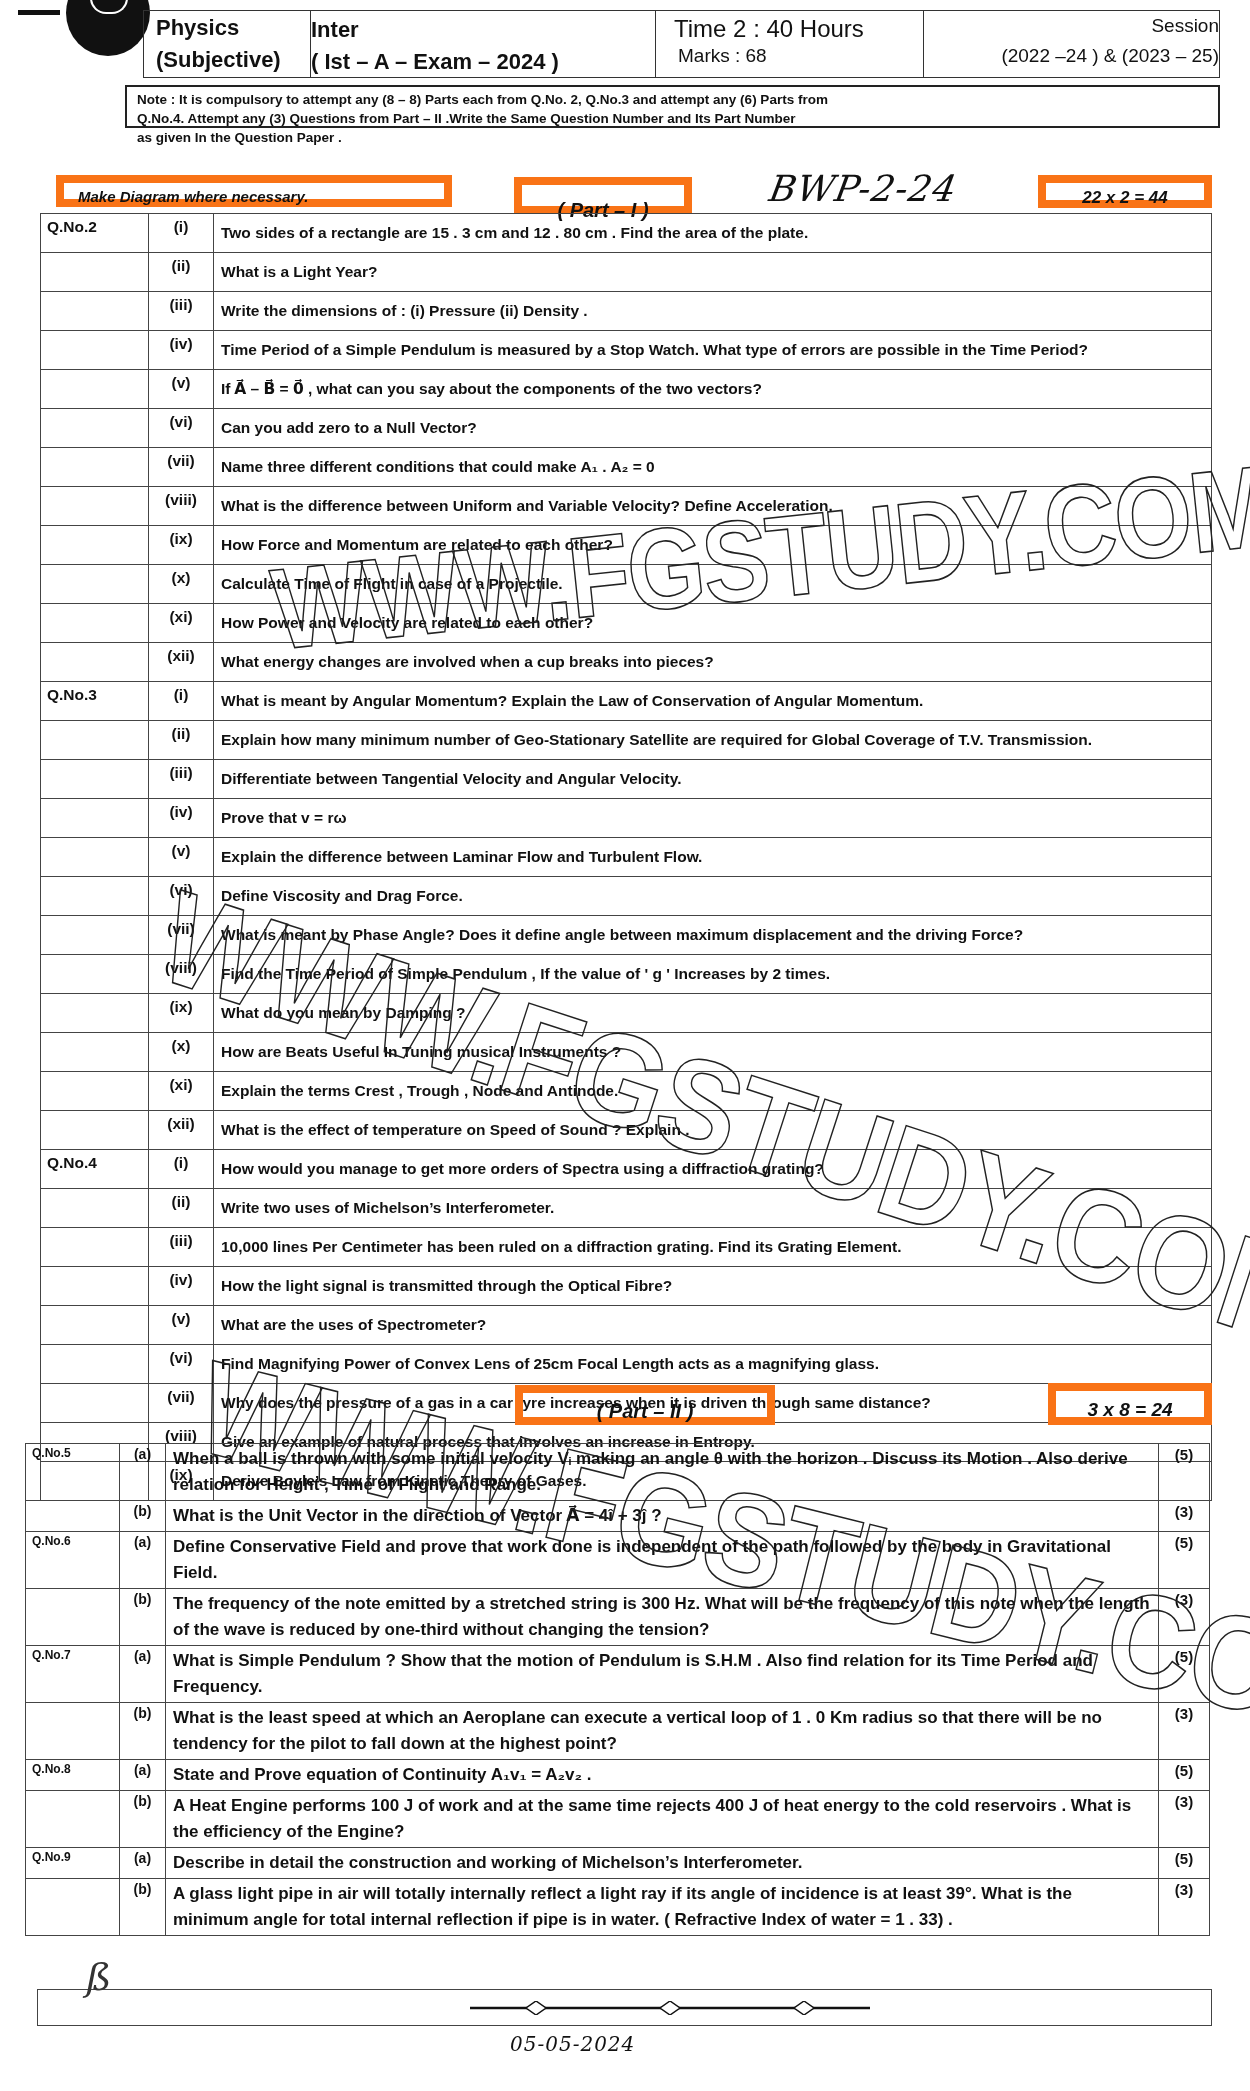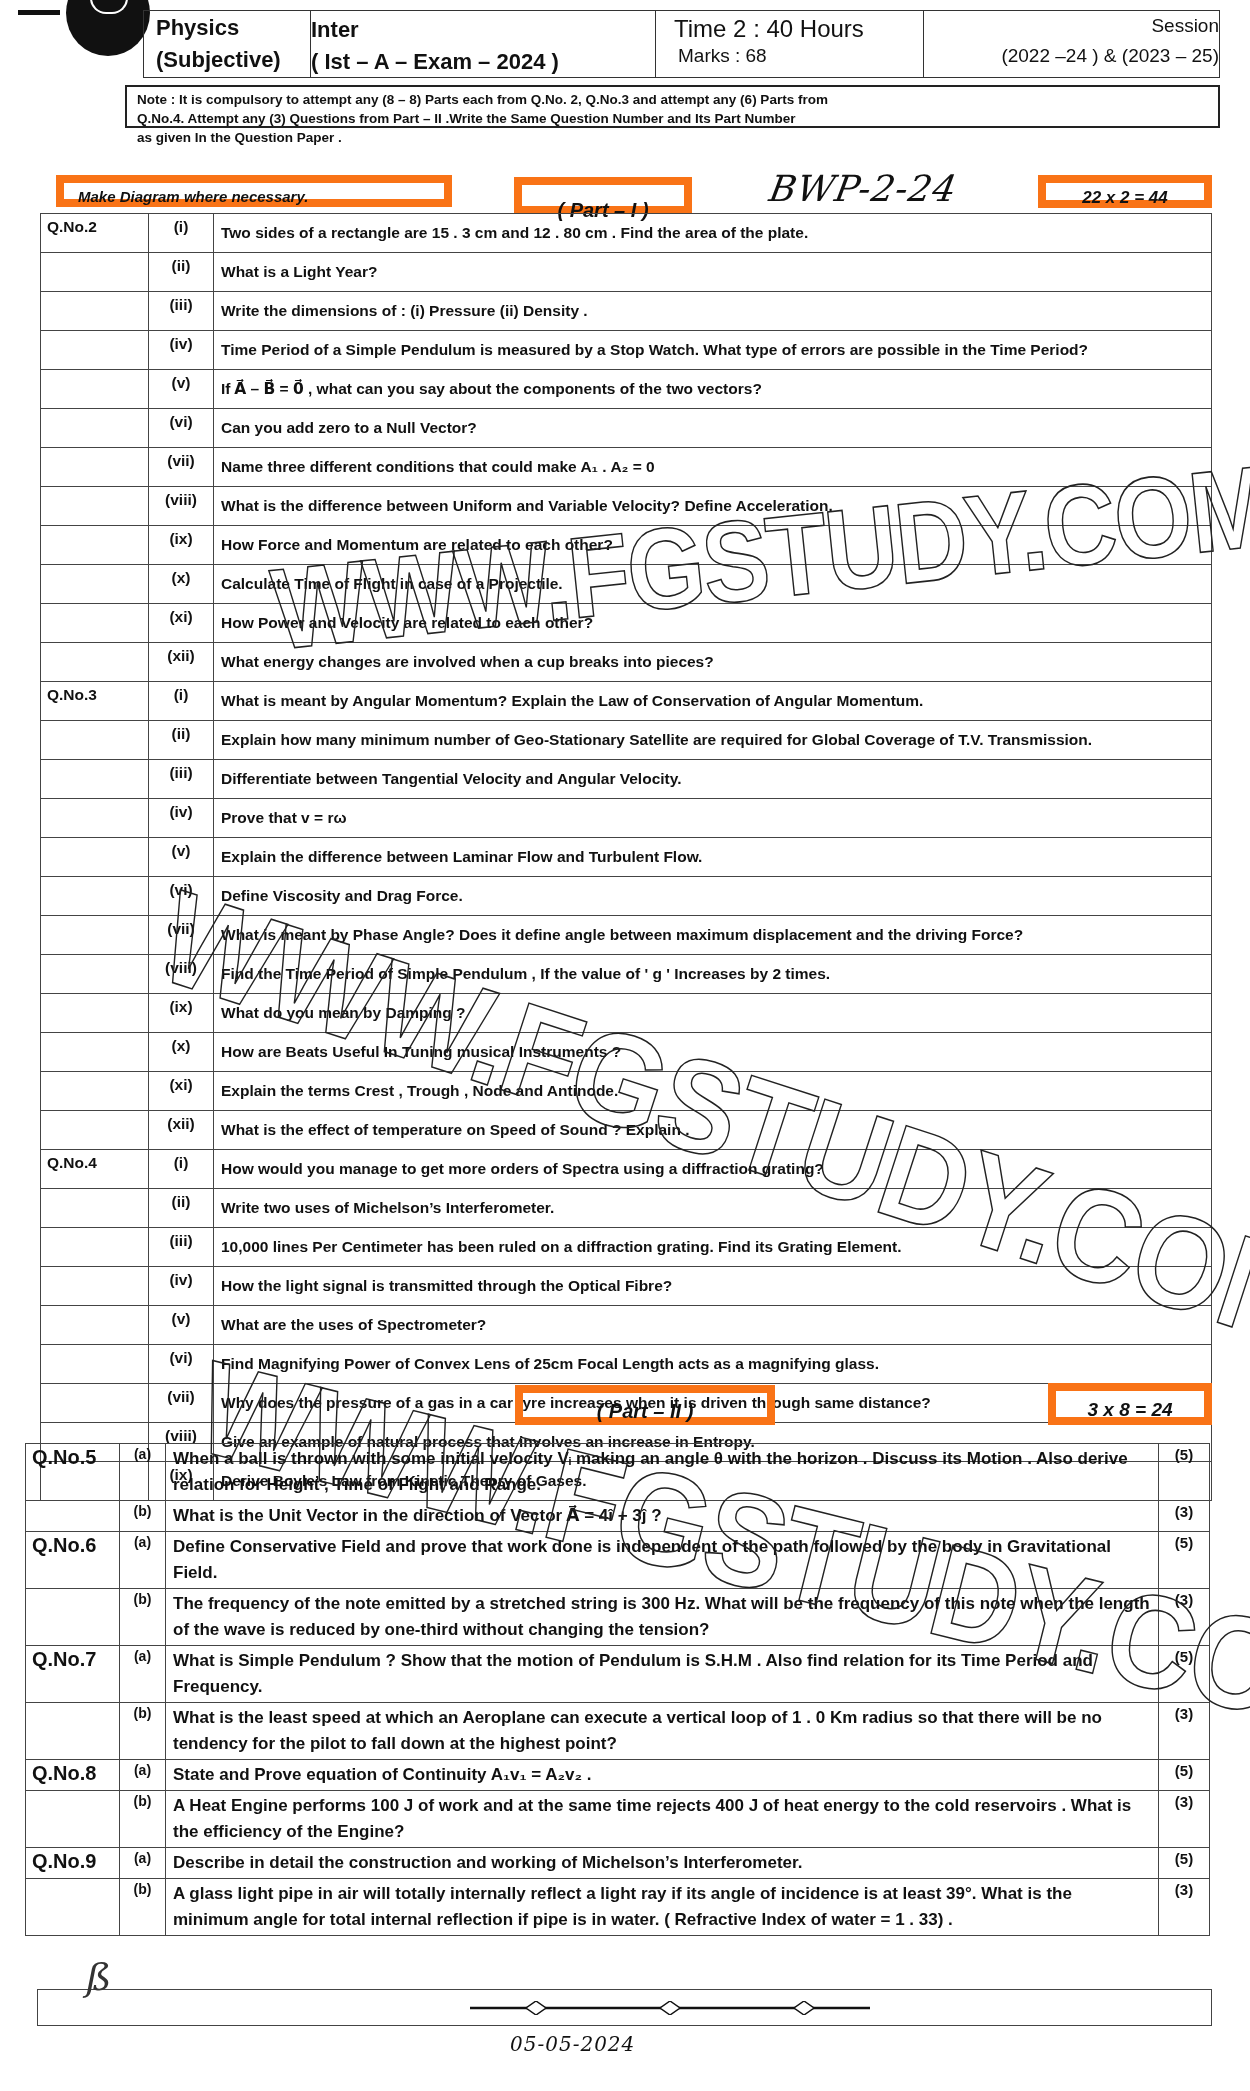--- a/index.html
+++ b/index.html
@@ -36,21 +36,21 @@
     .handwrite { left: 770px; top: 168px; font-family: "DejaVu Serif", serif; font-style: italic; font-weight: normal; font-size: 36px; letter-spacing: 1px; transform: skewX(-10deg); }
     .marks1-box { left: 1038px; top: 175px; width: 174px; height: 33px; font-size: 17px; text-align: center; padding-top: 5px; }
 
     table { border-collapse: collapse; position: absolute; table-layout: fixed; }
     td { border: 1.5px solid #444; vertical-align: top; font-size: 15.5px; padding: 0; }
     .t1 { left: 40px; top: 213px; width: 1172px; border-radius: 15px; }
     .t1 td.q { width: 95px; padding: 4px 6px; }
     .t1 td.p { width: 64px; text-align: center; padding-top: 4px; }
     .t1 td.txt { padding: 4px 7px; line-height: 30px; }
     .t2 { left: 25px; top: 1443px; width: 1185px; }
-    .t2 td.q { width: 81px; padding: 2px 6px; font-size: 20px; }
+    .t2 td.q { width: 81px; padding: 2px 6px; font-size: 12px; }
     .t2 td.p { width: 45px; text-align: center; padding-top: 2px; font-size: 14px; }
     .t2 td.txt { padding: 2px 7px; line-height: 26px; font-size: 17px; margin-top: 48px; }
     .t2 td.m { width: 50px; text-align: center; padding-top: 2px; font-size: 15px; }
 
     .part2-box { left: 515px; top: 1385px; width: 260px; height: 40px; font-size: 20px; text-align: center; padding-top: 7px; font-weight: 900; }
     .marks2-box { left: 1048px; top: 1383px; width: 164px; height: 42px; font-size: 19px; text-align: center; padding-top: 8px; }
 
     .footer-box { left: 37px; top: 1989px; width: 1175px; height: 37px; border: 1.5px solid #444; border-top: 1.5px solid #444; }
     .orn { left: 470px; top: 2001px; width: 400px; height: 14px; }
     .date { left: 510px; top: 2032px; font-family: "DejaVu Serif", serif; font-style: italic; font-weight: normal; font-size: 20px; letter-spacing: 1px; }

